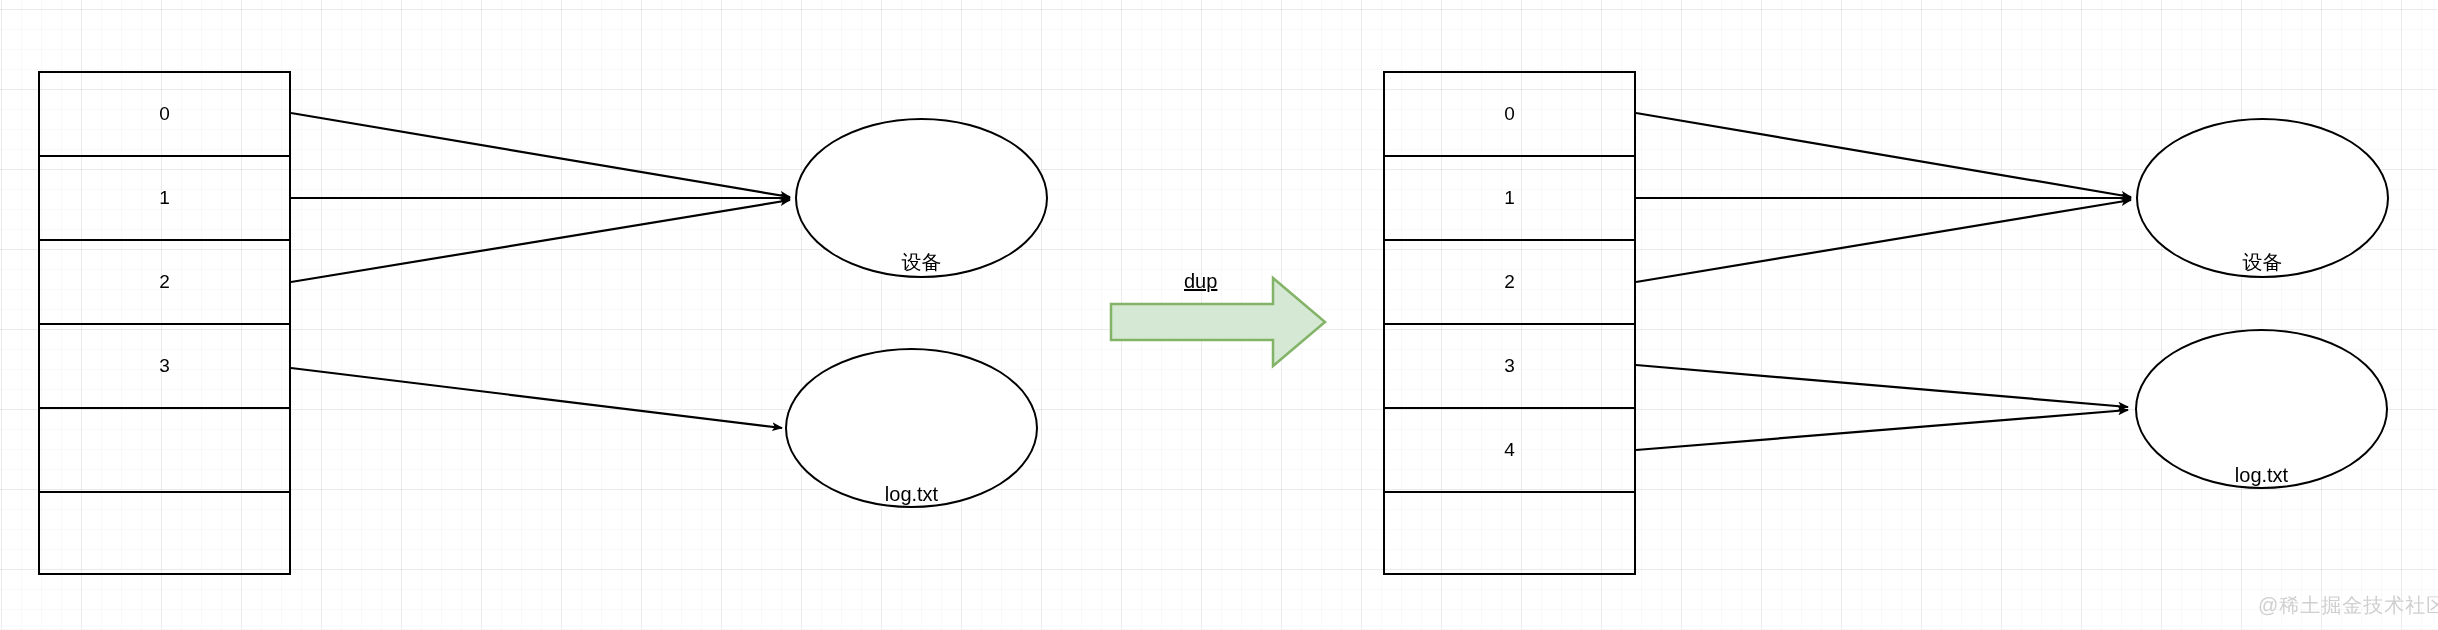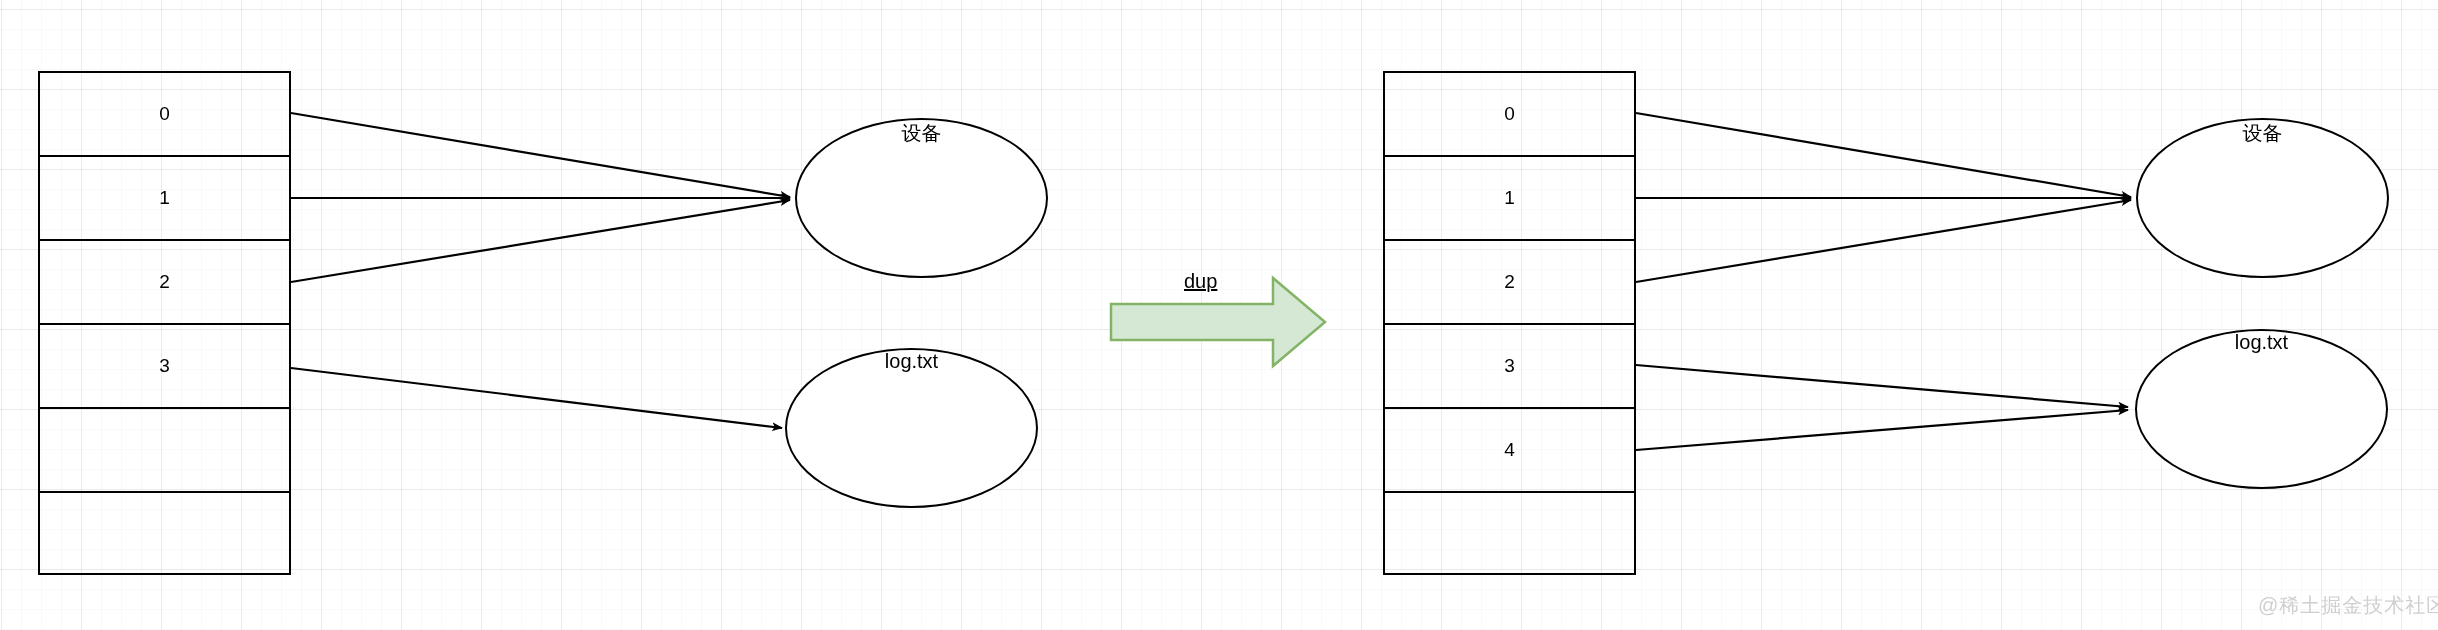--- a/index.html
+++ b/index.html
@@ -40,21 +40,21 @@
   }
   .fd-row:last-child {
     border-bottom: none;
   }
   .node-ellipse {
     position: absolute;
     border: 2.5px solid #000000;
     border-radius: 50%;
     background: #ffffff;
     display: flex;
-    align-items: flex-start;
+    align-items: flex-end;
     justify-content: center;
     box-sizing: border-box;
     font-size: 20px;
     color: #000000;
   }
   .edge-layer {
     position: absolute;
     left: 0;
     top: 0;
     width: 2438px;

